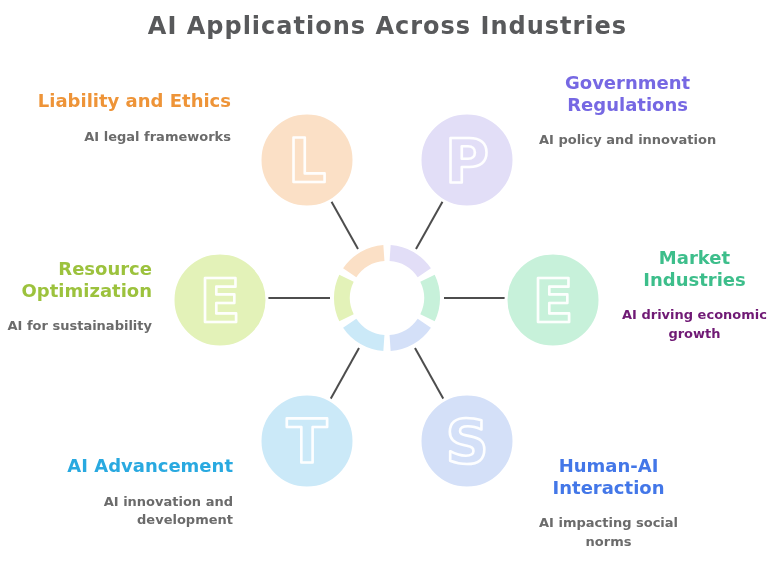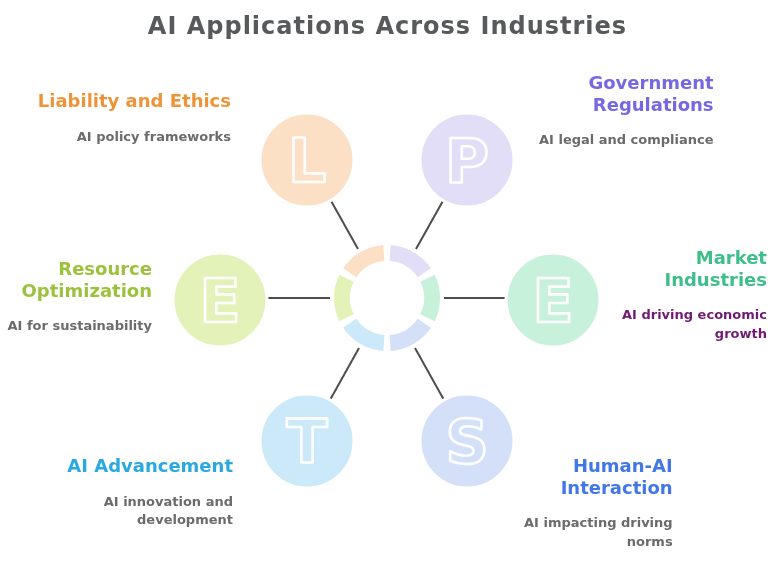--- a/index.html
+++ b/index.html
@@ -54,21 +54,21 @@
     stroke-width: 2.6;
     stroke-opacity: 0.95;
     stroke-linejoin: round;
     text-anchor: middle;
   }
   .node-text {
     position: absolute;
     max-width: 230px;
   }
   .node-text.align-right { text-align: right; }
-  .node-text.align-left  { text-align: right; }
+  .node-text.align-left  { text-align: center; }
   .node-text .label {
     font-size: 18px;
     font-weight: 700;
     line-height: 1.2;
     white-space: pre-line;
   }
   .node-text .desc {
     font-size: 13px;
     font-weight: 700;
     line-height: 1.45;
@@ -117,27 +117,27 @@
       <text class="node-letter" x="467" y="182">P</text>
       <text class="node-letter" x="553" y="322">E</text>
       <text class="node-letter" x="220" y="322">E</text>
       <text class="node-letter" x="307" y="463">T</text>
       <text class="node-letter" x="467" y="463">S</text>
     </g>
   </svg>
 
   <div class="node-text align-right" style="right:544px; top:90px;">
     <div class="label" style="color: rgb(238, 148, 56);">Liability and Ethics</div>
-    <div class="desc" style="color: rgb(107, 107, 107);">AI policy frameworks</div>
+    <div class="desc" style="color: rgb(107, 107, 107);">AI legal frameworks</div>
   </div>
 
   <div class="node-text align-left" style="left:539px; top:72px;">
     <div class="label" style="color: rgb(118, 104, 227);">Government
 Regulations</div>
-    <div class="desc" style="color: rgb(107, 107, 107);">AI legal and compliance</div>
+    <div class="desc" style="color: rgb(107, 107, 107);">AI policy and innovation</div>
   </div>
 
   <div class="node-text align-left" style="left:622px; top:247px;">
     <div class="label" style="color: rgb(61, 190, 139);">Market
 Industries</div>
     <div class="desc" style="color: #701a75;">AI driving economic
 growth</div>
   </div>
 
   <div class="node-text align-right" style="right:542px; top:455px;">
@@ -145,20 +145,20 @@
     <div class="desc" style="color: rgb(107, 107, 107);">AI innovation and
 development</div>
   </div>
 
   <div class="node-text align-right" style="right:623px; top:258px;">
     <div class="label" style="color: rgb(156, 194, 61);">Resource
 Optimization</div>
     <div class="desc" style="color: rgb(107, 107, 107);">AI for sustainability</div>
   </div>
 
-  <div class="node-text align-left" style="left:524px; top:455px;">
+  <div class="node-text align-left" style="left:539px; top:455px;">
     <div class="label" style="color: rgb(67, 119, 232);">Human-AI
 Interaction</div>
-    <div class="desc" style="color: rgb(107, 107, 107);">AI impacting driving
+    <div class="desc" style="color: rgb(107, 107, 107);">AI impacting social
 norms</div>
   </div>
 
 </div>
 
 </body></html>

